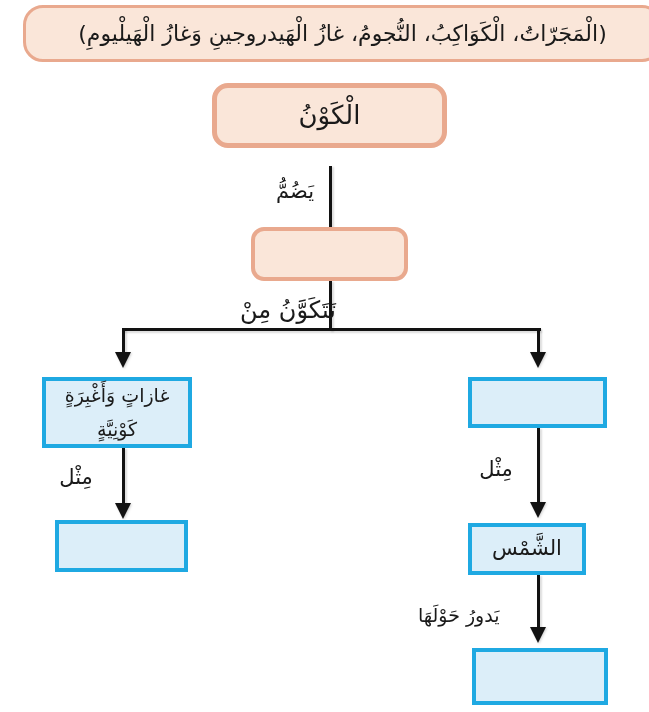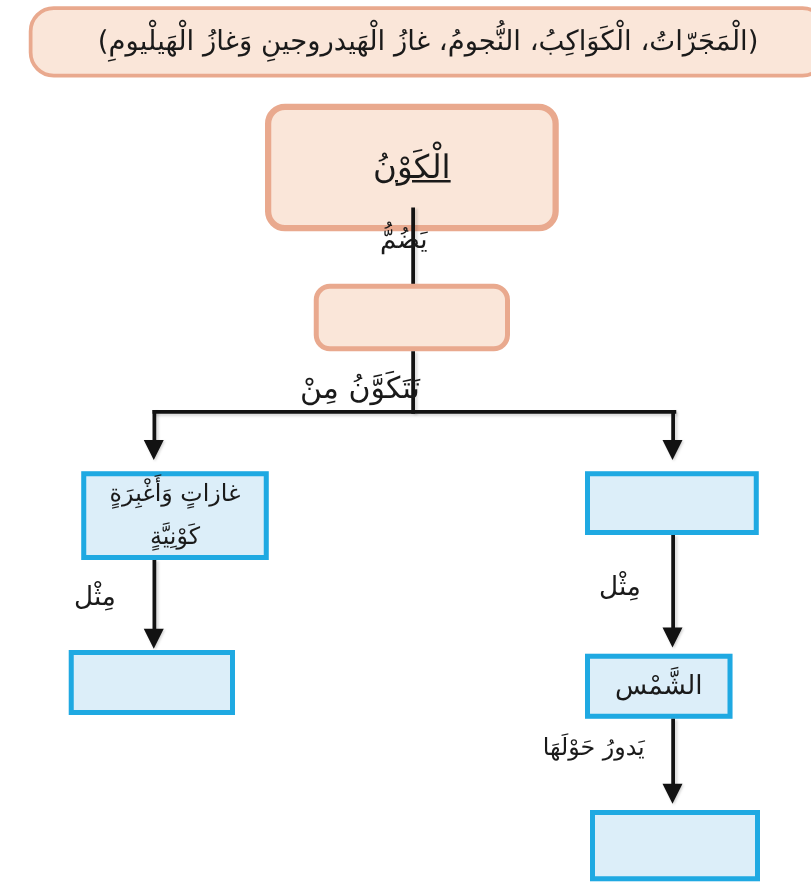--- a/index.html
+++ b/index.html
@@ -59,41 +59,41 @@
 </style>
 </head>
 <body>
 
 <div class="canvas">
 
   <div class="abs peach-box bank" style="left:5px;top:5px;width:639px;height:57px;">
     <span>(الْمَجَرّاتُ، الْكَوَاكِبُ، النُّجومُ، غازُ الْهَيدروجينِ وَغازُ الْهَيلْيومِ)</span>
   </div>
 
-  <div class="abs peach-box universe" style="left:212px;top:83px;width:235px;height:102px;border-width:5px;text-decoration:underline;">
+  <div class="abs peach-box universe" style="left:212px;top:83px;width:235px;height:65px;border-width:5px;">
     <span>الْكَوْنُ</span>
   </div>
 
   <div class="abs vline" style="left:329px;top:166px;height:62px;"></div>
-  <div class="abs edge-label" style="left:304px;top:174px;width:40px;text-align:left;font-size:21px;">يَضُمُّ</div>
+  <div class="abs edge-label" style="left:276px;top:174px;width:40px;text-align:left;font-size:21px;">يَضُمُّ</div>
 
   <div class="abs peach-box" style="left:251px;top:227px;width:157px;height:54px;border-radius:13px;">
     <span></span>
   </div>
 
   <div class="abs vline" style="left:329px;top:281px;height:50px;"></div>
   <div class="abs edge-label" style="left:240px;top:290px;width:96px;text-align:left;">تَتَكَوَّنُ مِنْ</div>
 
   <div class="abs hline" style="left:122px;top:328px;width:419px;"></div>
   <div class="abs vline" style="left:122px;top:328px;height:26px;"></div>
   <div class="abs arrowhead" style="left:115px;top:352px;"></div>
   <div class="abs vline" style="left:537px;top:328px;height:26px;"></div>
   <div class="abs arrowhead" style="left:530px;top:352px;"></div>
 
-  <div class="abs blue-box node-text" style="left:65px;top:377px;width:150px;height:71px;">
+  <div class="abs blue-box node-text" style="left:42px;top:377px;width:150px;height:71px;">
     <div>غازاتٍ وَأَغْبِرَةٍ</div>
     <div>كَوْنِيَّةٍ</div>
   </div>
 
   <div class="abs blue-box" style="left:468px;top:377px;width:139px;height:51px;">
     <span></span>
   </div>
 
   <div class="abs vline" style="left:122px;top:448px;height:57px;"></div>
   <div class="abs arrowhead" style="left:115px;top:503px;"></div>
@@ -104,18 +104,18 @@
 
   <div class="abs vline" style="left:537px;top:428px;height:76px;"></div>
   <div class="abs arrowhead" style="left:530px;top:502px;"></div>
   <div class="abs edge-label" style="left:470px;top:452px;width:52px;text-align:center;font-size:21px;">مِثْل</div>
   <div class="abs blue-box sun-text" style="left:468px;top:523px;width:118px;height:52px;">
     <span>الشَّمْس</span>
   </div>
 
   <div class="abs vline" style="left:537px;top:575px;height:54px;"></div>
   <div class="abs arrowhead" style="left:530px;top:627px;"></div>
-  <div class="abs edge-label" style="left:418px;top:582px;width:114px;text-align:center;font-size:19px;">يَدورُ حَوْلَهَا</div>
+  <div class="abs edge-label" style="left:418px;top:599px;width:114px;text-align:left;font-size:19px;">يَدورُ حَوْلَهَا</div>
   <div class="abs blue-box" style="left:472px;top:648px;width:136px;height:57px;">
     <span></span>
   </div>
 
 </div>
 
 </body></html>

